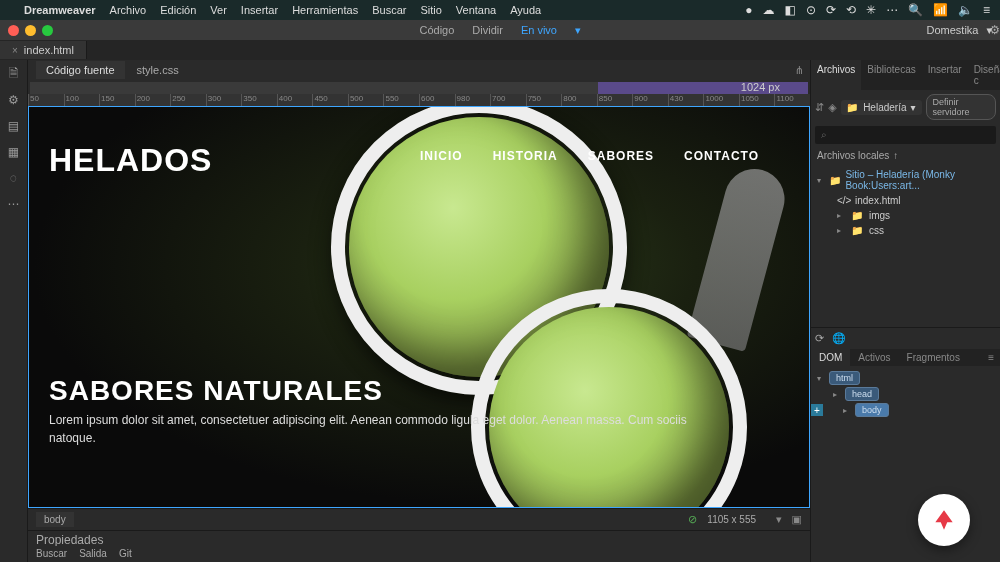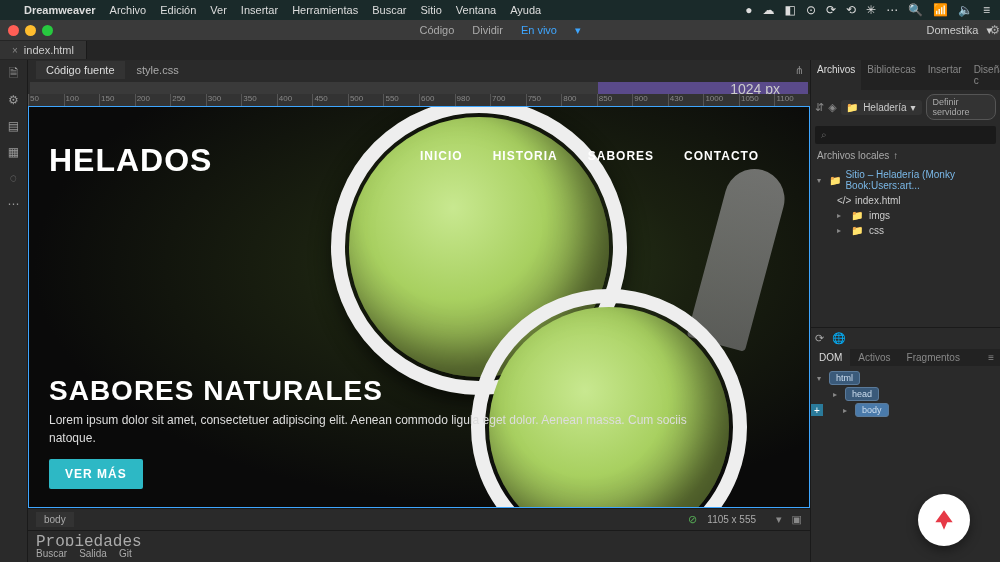--- a/index.html
+++ b/index.html
@@ -35,21 +35,21 @@
 
 .center { flex: 1; display: flex; flex-direction: column; background: #2a2a2a; }
 .subtabs { height: 20px; display: flex; align-items: center; padding-left: 8px; gap: 2px; background: #2a2a2a; position: relative; }
 .subtab { padding: 3px 10px; color: #aaa; }
 .subtab.active { background: #333; color: #ddd; }
 .filter-icon { position: absolute; right: 6px; color: #888; }
 
 .ruler-area { height: 26px; background: #2a2a2a; position: relative; }
 .width-bar { position: absolute; top: 2px; left: 2px; right: 2px; height: 12px; background: linear-gradient(to right, #3a3a3a 0%, #3a3a3a 73%, #5a4a8a 73%, #5a4a8a 100%); }
 .width-label-left { position: absolute; top: 1px; left: 563px; font-size: 11px; color: #ccc; margin-top: 40px; }
-.width-label-right { position: absolute; top: 1px; right: 30px; font-size: 14px; color: #ccc; }
+.width-label-right { position: absolute; top: 1px; right: 30px; font-size: 11px; color: #ccc; }
 .ruler { position: absolute; bottom: 0; left: 0; right: 0; height: 12px; background: #333; display: flex; }
 .ruler-tick { flex: 1; font-size: 8px; color: #888; text-align: left; border-left: 1px solid #555; padding-left: 1px; }
 
 .canvas { flex: 1; background: #1a1a1a; position: relative; overflow: hidden; border: 1px solid #3ea6ff; }
 .hero { position: absolute; inset: 0; background: #1a1a1a; }
 .hero-bg { position: absolute; inset: 0; background: radial-gradient(ellipse at 60% 40%, #2a3a1a 0%, #1a2010 30%, #0a0a0a 70%); }
 .ice1 { position: absolute; top: 10px; left: 320px; width: 260px; height: 260px; border-radius: 50%; background: radial-gradient(circle at 40% 35%, #c8e890 0%, #a8d060 40%, #789040 70%); box-shadow: inset -20px -20px 40px rgba(0,0,0,0.4), 0 10px 30px rgba(0,0,0,0.6); }
 .ice1::before { content: ''; position: absolute; inset: -18px; border: 14px solid #eee; border-radius: 50%; box-shadow: 0 8px 20px rgba(0,0,0,0.5); }
 .ice2 { position: absolute; bottom: -40px; right: 80px; width: 240px; height: 240px; border-radius: 50%; background: radial-gradient(circle at 40% 35%, #c8e890 0%, #a8d060 40%, #789040 70%); box-shadow: inset -20px -20px 40px rgba(0,0,0,0.4); }
 .ice2::before { content: ''; position: absolute; inset: -18px; border: 14px solid #eee; border-radius: 50%; }
@@ -60,21 +60,21 @@
 .hero-title { position: absolute; bottom: 100px; left: 20px; font-size: 28px; font-weight: 800; color: #fff; letter-spacing: 1px; }
 .hero-text { position: absolute; bottom: 60px; left: 20px; right: 120px; font-size: 12px; color: #ddd; line-height: 1.5; }
 .hero-btn { position: absolute; bottom: 18px; left: 20px; background: #2db8c5; color: #fff; padding: 8px 16px; font-weight: 700; font-size: 12px; letter-spacing: 1px; border-radius: 2px; }
 
 .status-bar { height: 22px; background: #2a2a2a; display: flex; align-items: center; padding: 0 8px; border-top: 1px solid #1a1a1a; }
 .status-bar .path { background: #333; padding: 2px 8px; font-size: 10px; color: #aaa; }
 .status-bar .spacer { flex: 1; }
 .status-bar .dim { font-size: 10px; color: #aaa; margin-right: 20px; }
 .status-bar .check { color: #5a5; margin-right: 10px; }
 
-.properties { height: 16px; background: #2a2a2a; padding: 2px 8px; font-size: 16px; color: #aaa; border-top: 1px solid #1a1a1a; font-family: Liberation Mono, monospace; }
+.properties { height: 16px; background: #2a2a2a; padding: 2px 8px; font-size: 12px; color: #aaa; border-top: 1px solid #1a1a1a; }
 .search-row { height: 16px; background: #2a2a2a; padding: 2px 8px; display: flex; gap: 12px; font-size: 10px; color: #aaa; }
 
 
 .right-panel { width: 190px; background: #2a2a2a; border-left: 1px solid #1a1a1a; display: flex; flex-direction: column; }
 .panel-tabs { display: flex; background: #222; font-size: 10px; }
 .panel-tab { padding: 4px 6px; color: #888; }
 .panel-tab.active { color: #ddd; background: #2a2a2a; }
 .site-selector { display: flex; align-items: center; gap: 4px; padding: 4px; background: #2a2a2a; }
 .site-dropdown { flex: 1; background: #333; padding: 2px 6px; font-size: 10px; color: #ccc; display: flex; align-items: center; gap: 4px; border-radius: 3px; }
 .define-btn { background: #333; border: 1px solid #555; padding: 2px 6px; font-size: 9px; color: #aaa; border-radius: 8px; }
@@ -217,21 +217,20 @@
         <div class="ice2"></div>
         <div class="logo">HELADOS</div>
         <div class="nav">
           <span>INICIO</span>
           <span>HISTORIA</span>
           <span>SABORES</span>
           <span>CONTACTO</span>
         </div>
         <div class="hero-title">SABORES NATURALES</div>
         <div class="hero-text">Lorem ipsum dolor sit amet, consectetuer adipiscing elit. Aenean commodo ligula eget dolor. Aenean massa. Cum sociis natoque.</div>
-        <div class="hero-btn">VER MÁS</div>
       </div>
     </div>
 
     <div class="status-bar">
       <span class="path">body</span>
       <div class="spacer"></div>
       <span class="check">⊘</span>
       <span class="dim">1105 x 555</span>
       <span style="color:#888;margin-right:10px">▾</span>
       <span style="color:#888">▣</span>

